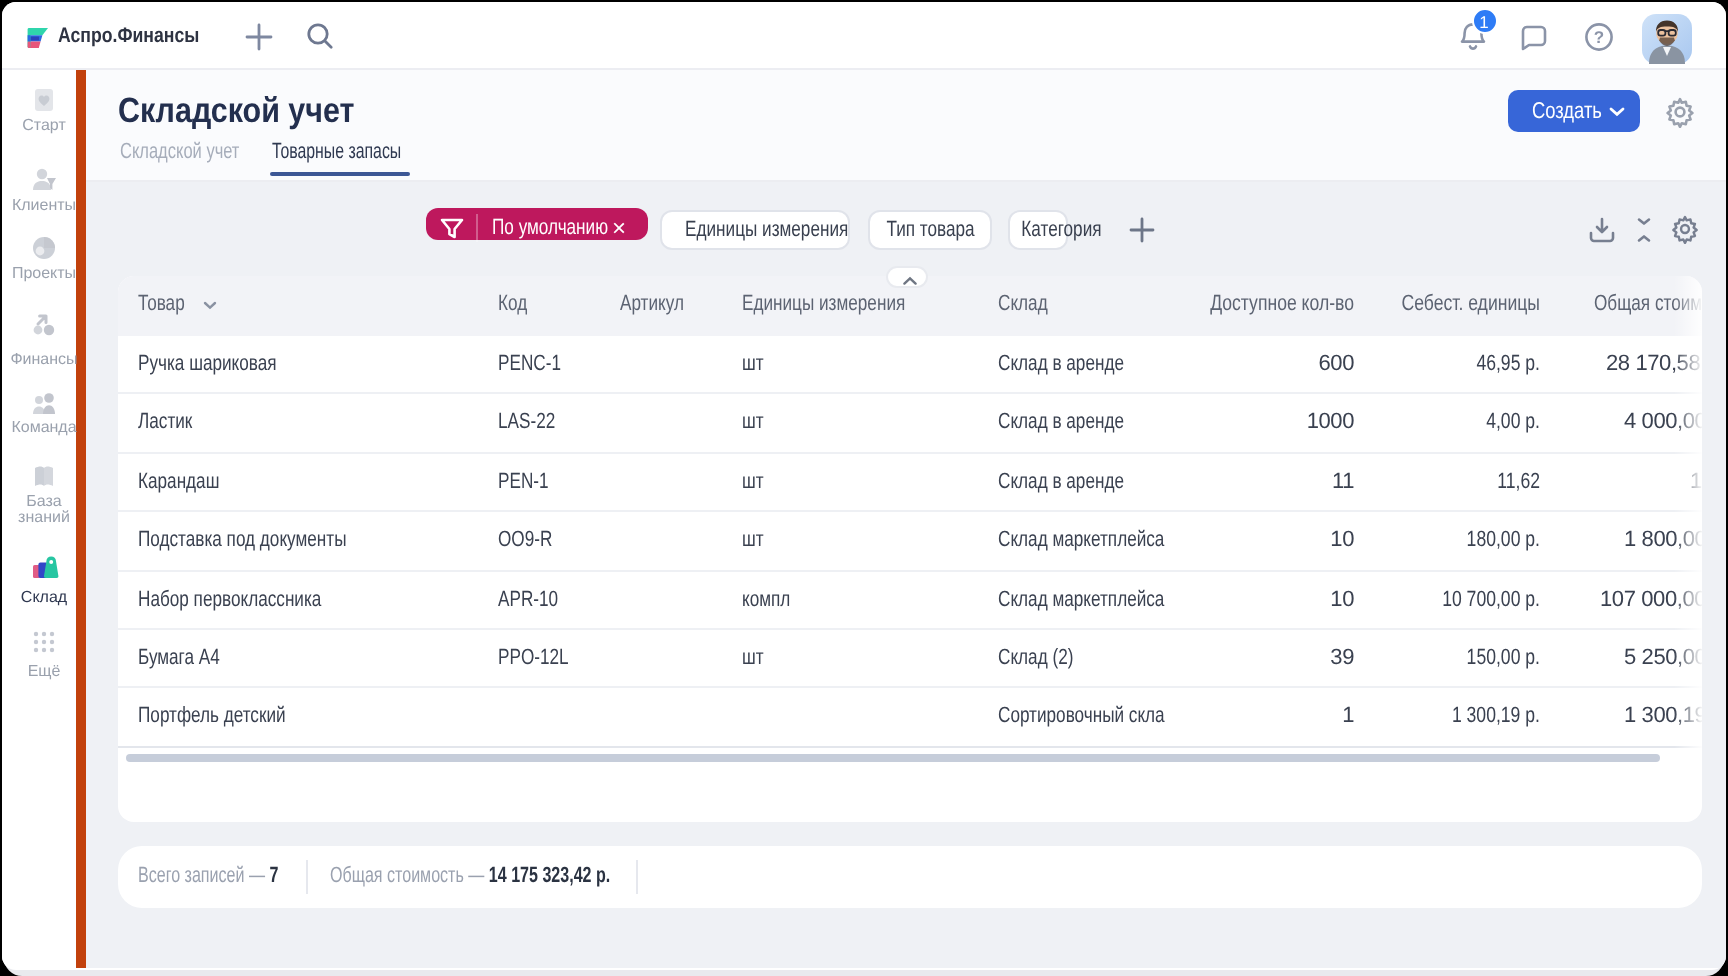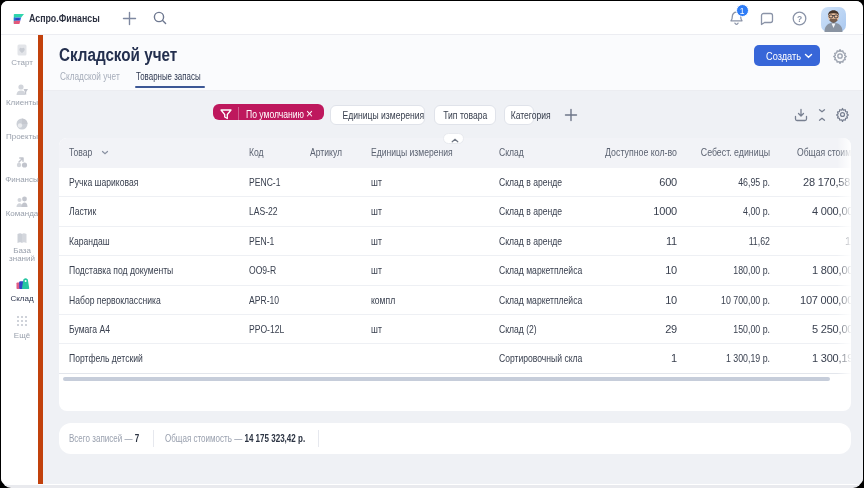--- a/index.html
+++ b/index.html
@@ -277,21 +277,21 @@
           <div style="left:440px">Склад маркетплейса</div>
           <div style="left:518px;width:100px" class="num">10</div>
           <div style="left:611px;width:100px" class="money">10 700,00 р.</div>
           <div style="left:741px" class="ovf">107 000,00 р.</div>
         </div>
       <div class="trow" style="top:177px">
           <div style="left:10px">Бумага А4</div>
           <div style="left:190px">PPO-12L</div>
           <div style="left:312px">шт</div>
           <div style="left:440px">Склад (2)</div>
-          <div style="left:518px;width:100px" class="num">29</div>
+          <div style="left:518px;width:100px" class="num">39</div>
           <div style="left:631px;width:80px" class="money">150,00 р.</div>
           <div style="left:753px" class="ovf">5 250,00 р.</div>
         </div>
       <div class="trow" style="top:206.4px;border-bottom:1px solid #e3e6ec">
           <div style="left:10px">Портфель детский</div>
           <div style="left:440px">Сортировочный скла</div>
           <div style="left:518px;width:100px" class="num">1</div>
           <div style="left:631px;width:80px" class="money">1 300,19 р.</div>
           <div style="left:753px" class="ovf">1 300,19 р.</div>
         </div>

